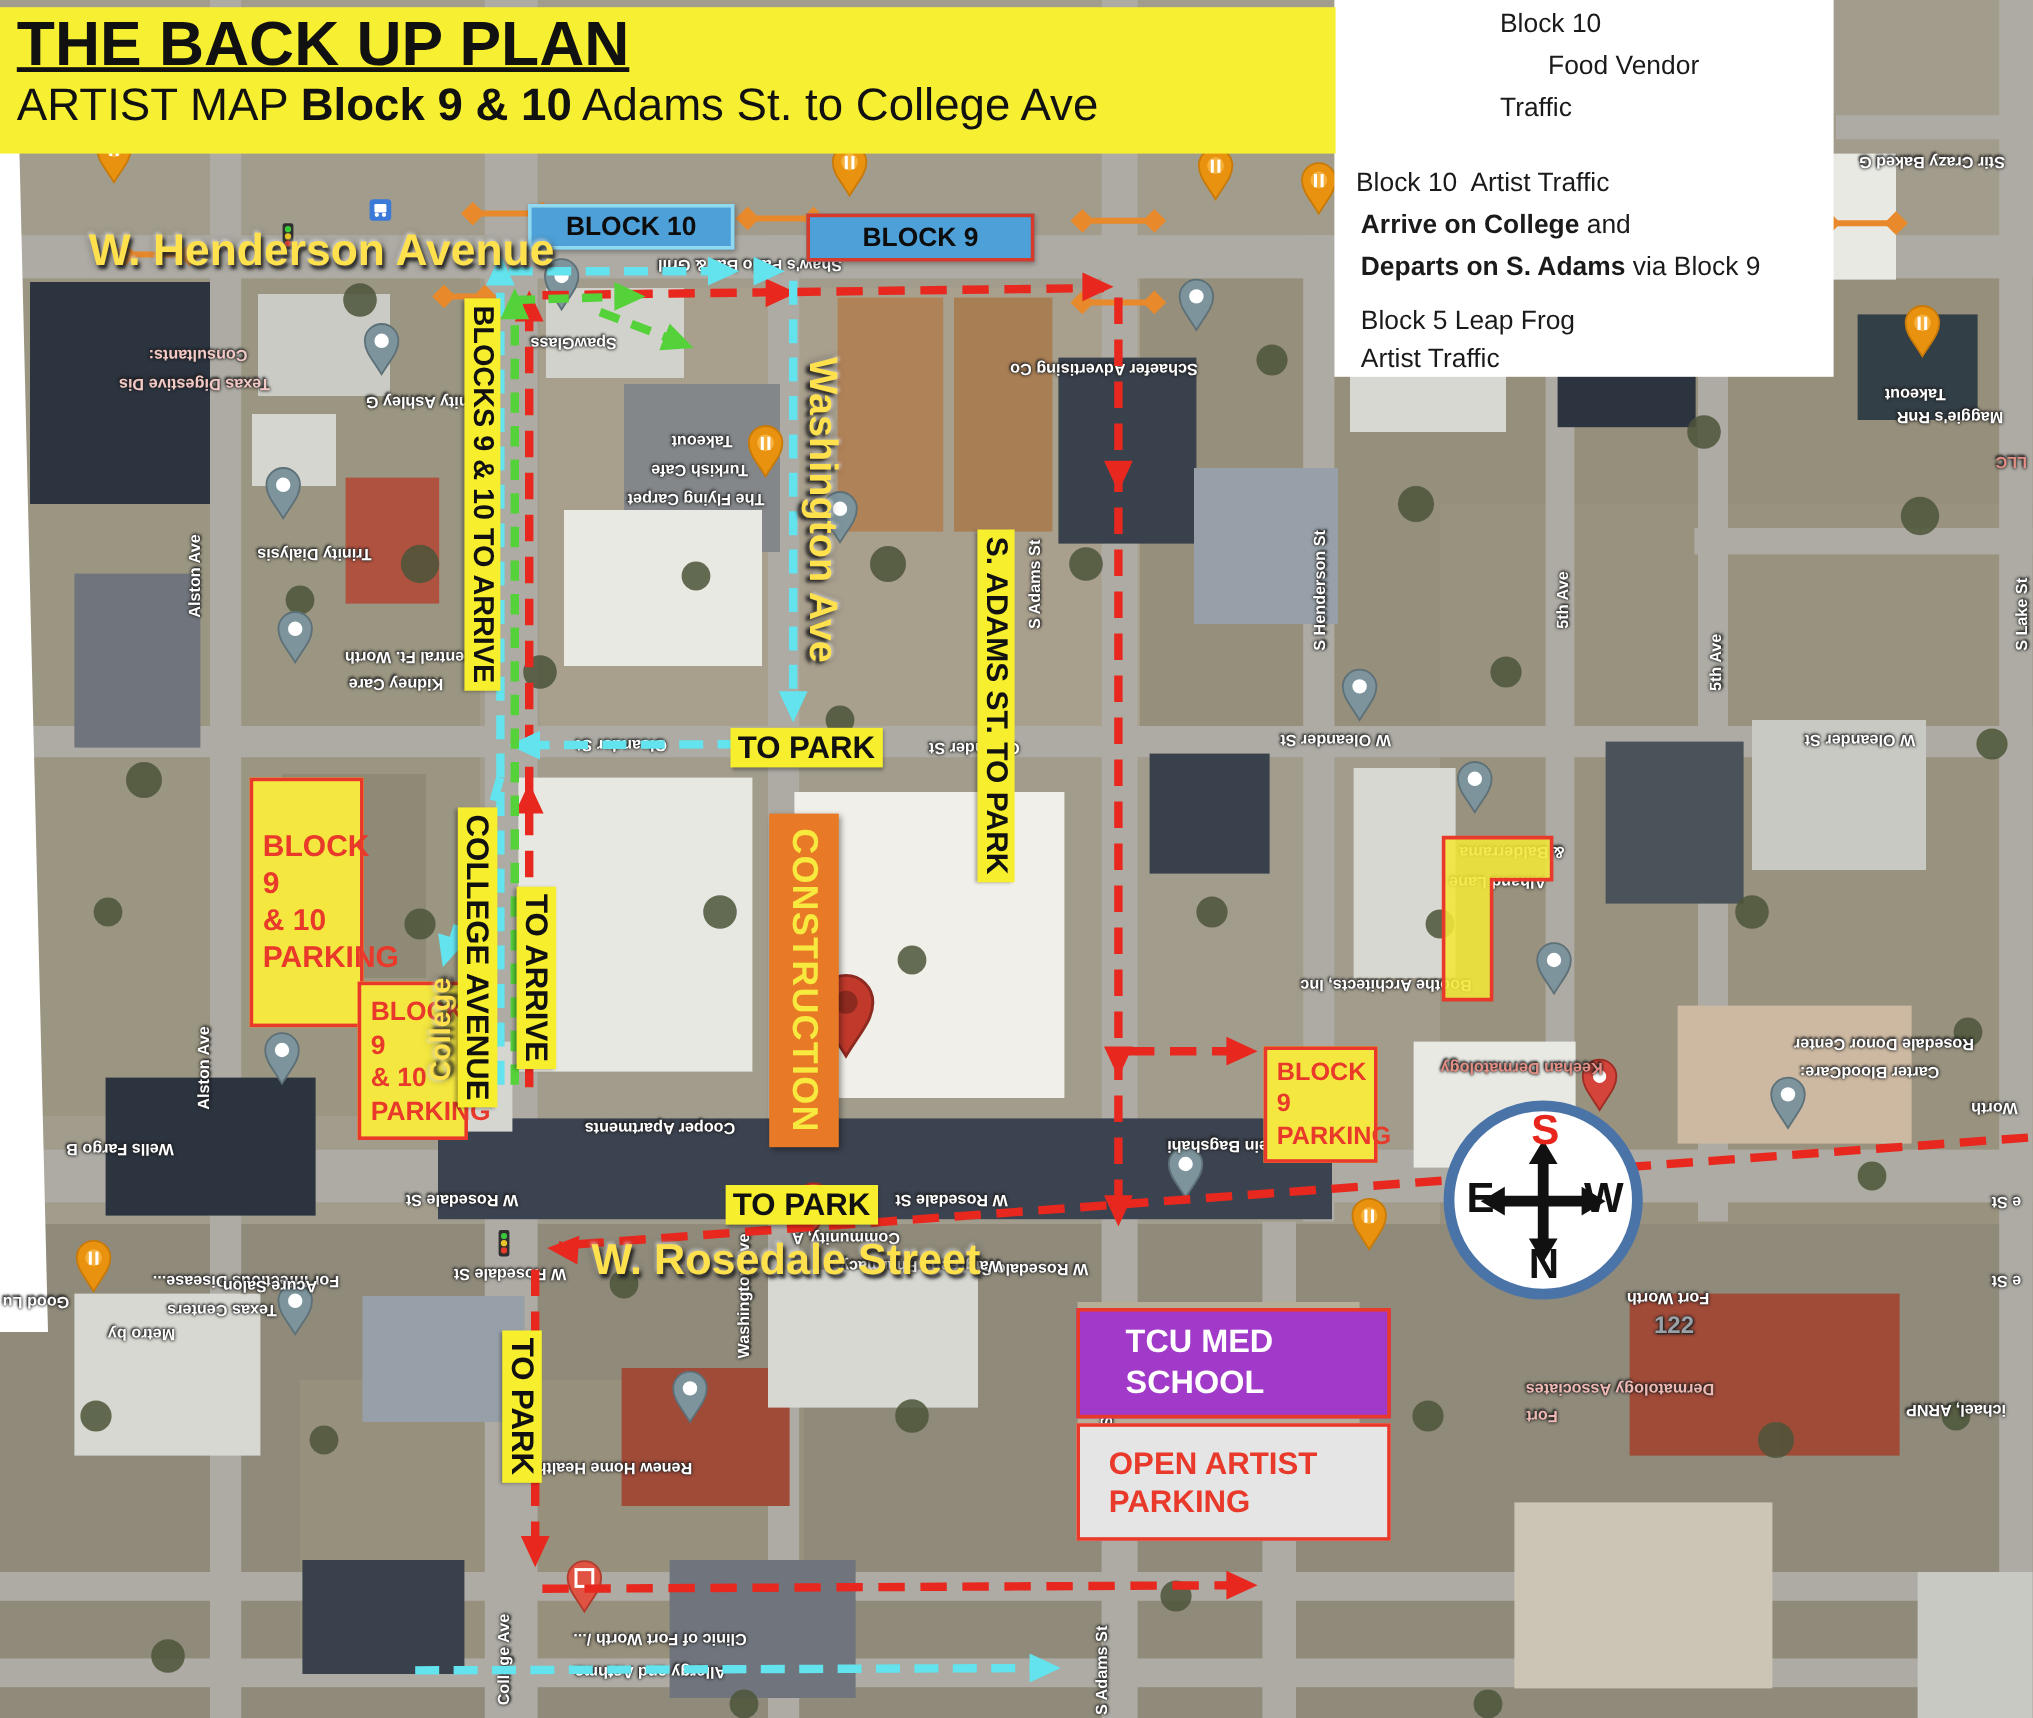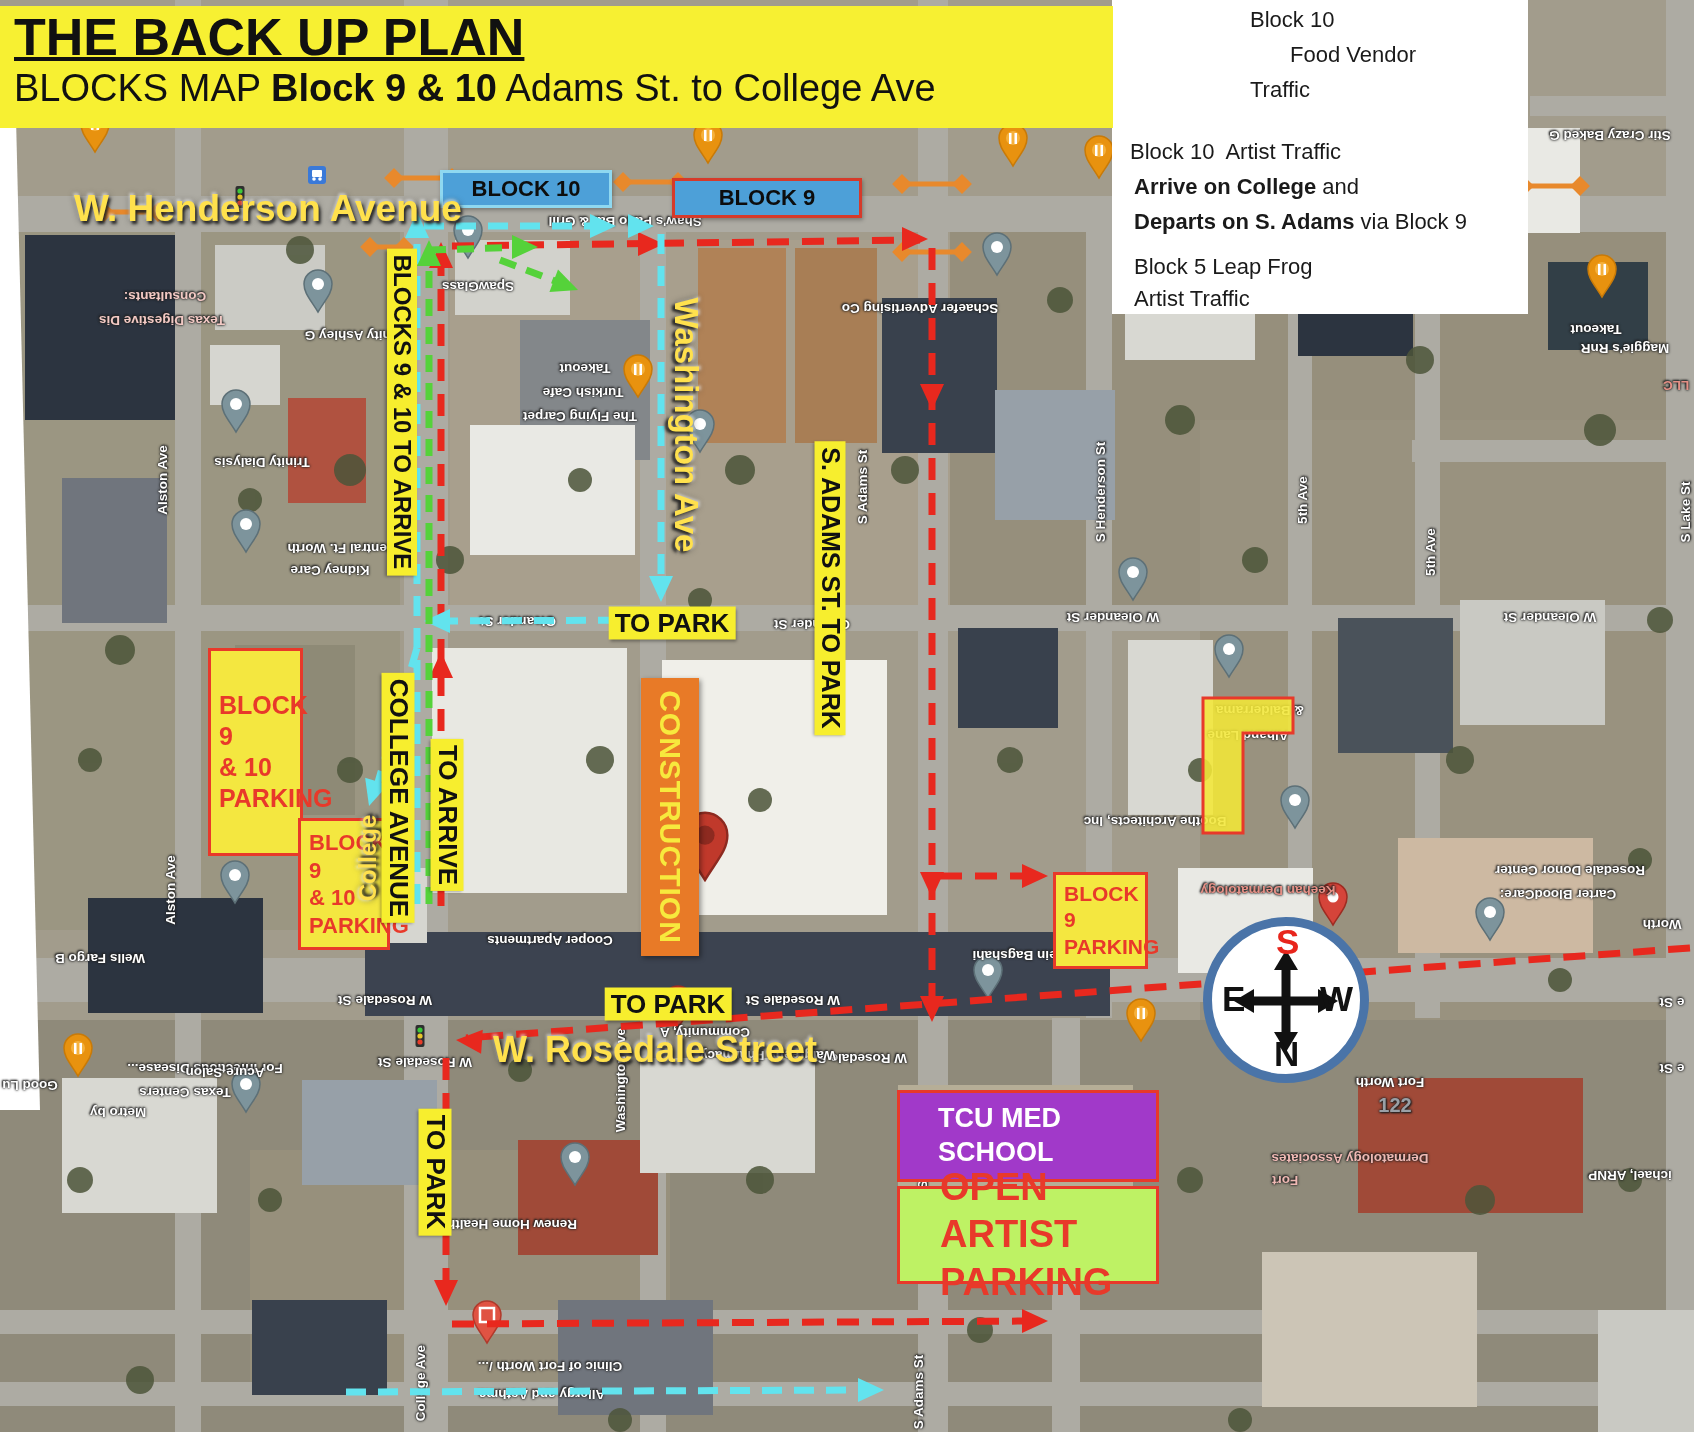--- a/index.html
+++ b/index.html
@@ -485,31 +485,31 @@
         <div>&amp; 10</div>
         <div>PARKING</div>
       </div>
       <div class="pbox" style="left: 1053px; top: 872px; width: 95px; height: 97px; background: rgb(244, 231, 64); border: 3px solid rgb(232, 57, 42); color: rgb(232, 57, 42); font-size: 21px;">
         <div>BLOCK 9</div>
         <div>PARKING</div>
       </div>
       <div class="pbox" style="left: 897px; top: 1090px; width: 262px; height: 92px; background: rgb(161, 57, 201); border: 3px solid rgb(232, 57, 42); color: rgb(255, 255, 255); font-size: 27px; align-items: center; padding-left: 38px;">
         <div>TCU MED SCHOOL</div>
       </div>
-      <div class="pbox" style="left: 897px; top: 1186px; width: 262px; height: 98px; background: #bef264; border: 3px solid rgb(232, 57, 42); color: rgb(232, 57, 42); font-size: 38px; align-items: flex-start; padding-left: 40px;">
+      <div class="pbox" style="left: 897px; top: 1186px; width: 262px; height: 98px; background: #e5e5e5; border: 3px solid rgb(232, 57, 42); color: rgb(232, 57, 42); font-size: 26px; align-items: flex-start; padding-left: 24px;">
         <div>OPEN ARTIST</div>
         <div>PARKING</div>
       </div>
       <div class="btag" style="left: 440px; top: 170px; width: 172px; height: 38px; background: rgb(77, 160, 216); border: 3px solid rgb(143, 216, 240); font-size: 22px;">BLOCK 10</div>
       <div class="btag" style="left: 672px; top: 178px; width: 190px; height: 40px; background: rgb(77, 160, 216); border: 3px solid rgb(214, 58, 42); font-size: 22px;">BLOCK 9</div>
     </div>
 
   <div id="banner">
     <div class="t1">THE BACK UP PLAN</div>
-    <div class="t2"><span>BLOCKS MAP </span><b>Block 9 &amp; 10</b><span> Adams St. to College Ave</span></div>
+    <div class="t2"><span>ARTIST MAP </span><b>Block 9 &amp; 10</b><span> Adams St. to College Ave</span></div>
   </div>
 
   <div id="legend">
     <div class="lg-line" style="left:138px;top:8px;">Block 10</div>
     <div class="lg-line" style="left:138px;top:43px;margin-left:40px;">Food Vendor</div>
     <div class="lg-line" style="left:138px;top:78px;">Traffic</div>
     <div class="lg-line" style="left:18px;top:140px;">Block 10  Artist Traffic</div>
     <div class="lg-line" style="left:22px;top:175px;"><b>Arrive on College</b><span> and</span></div>
     <div class="lg-line" style="left:22px;top:210px;"><b>Departs on S. Adams</b><span> via Block 9</span></div>
     <div class="lg-line" style="left:22px;top:255px;">Block 5 Leap Frog</div>

